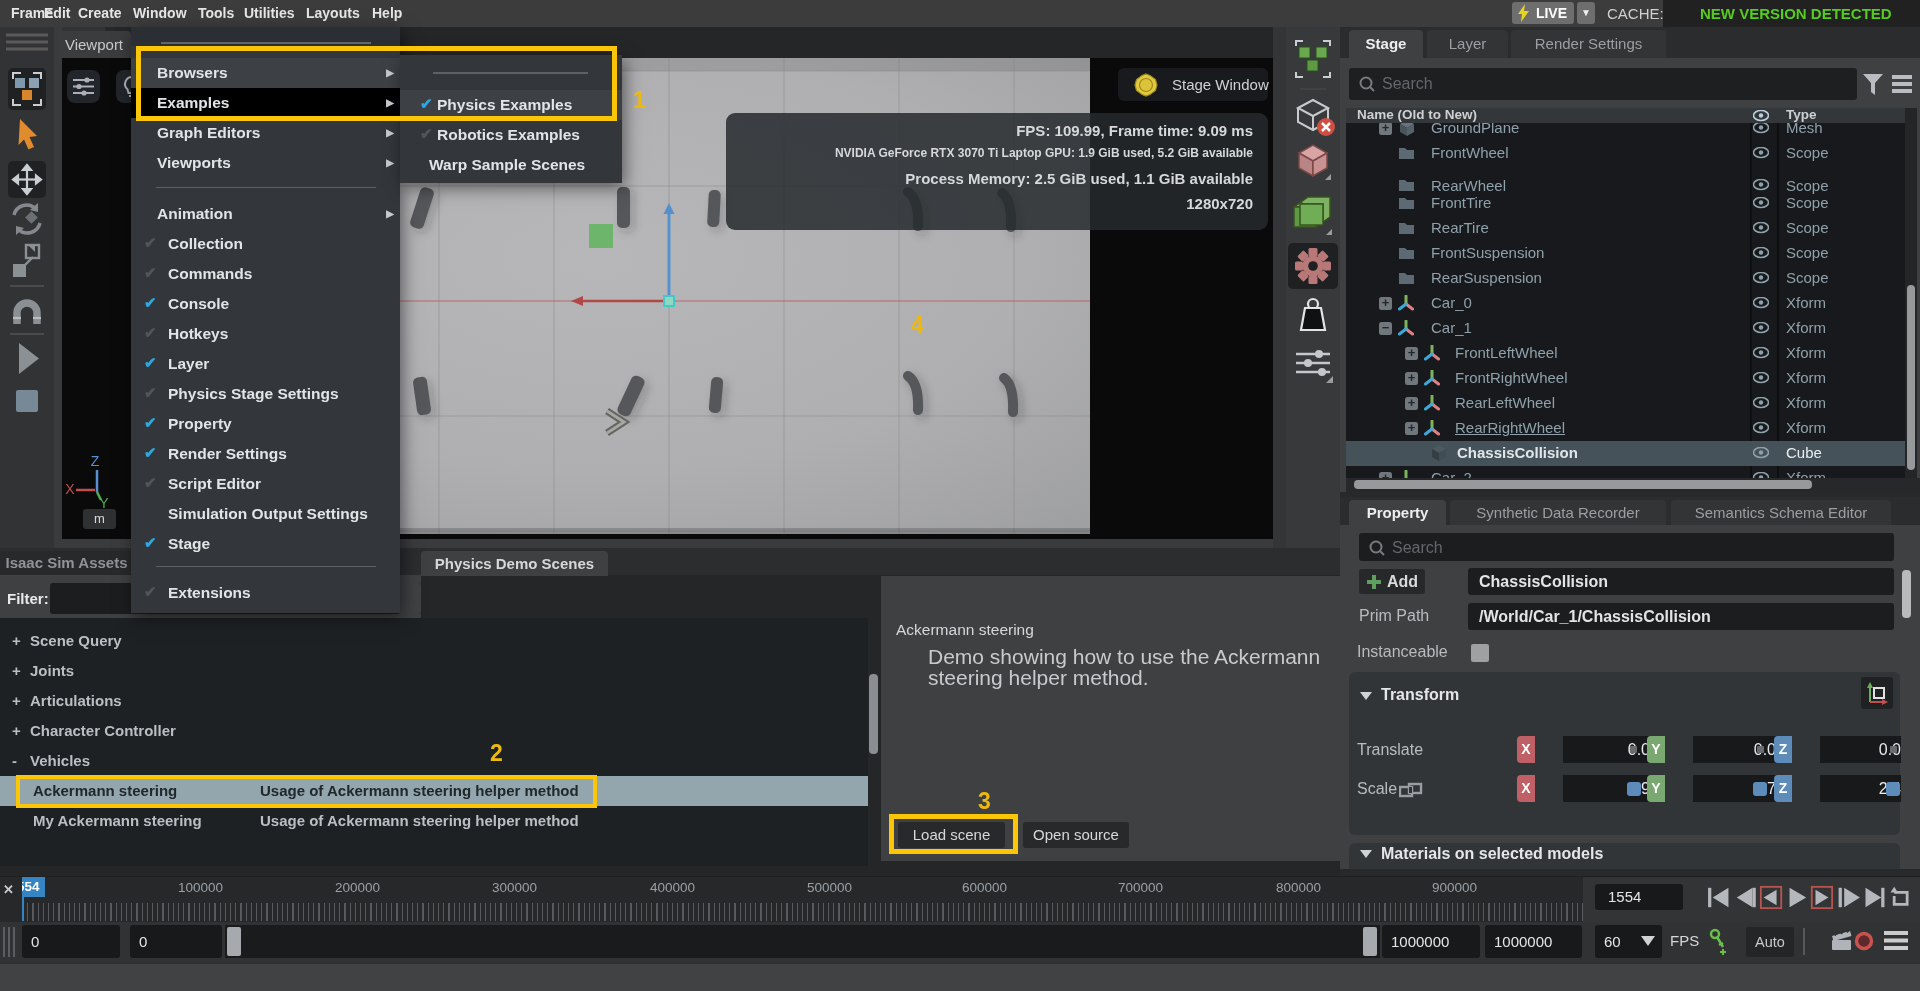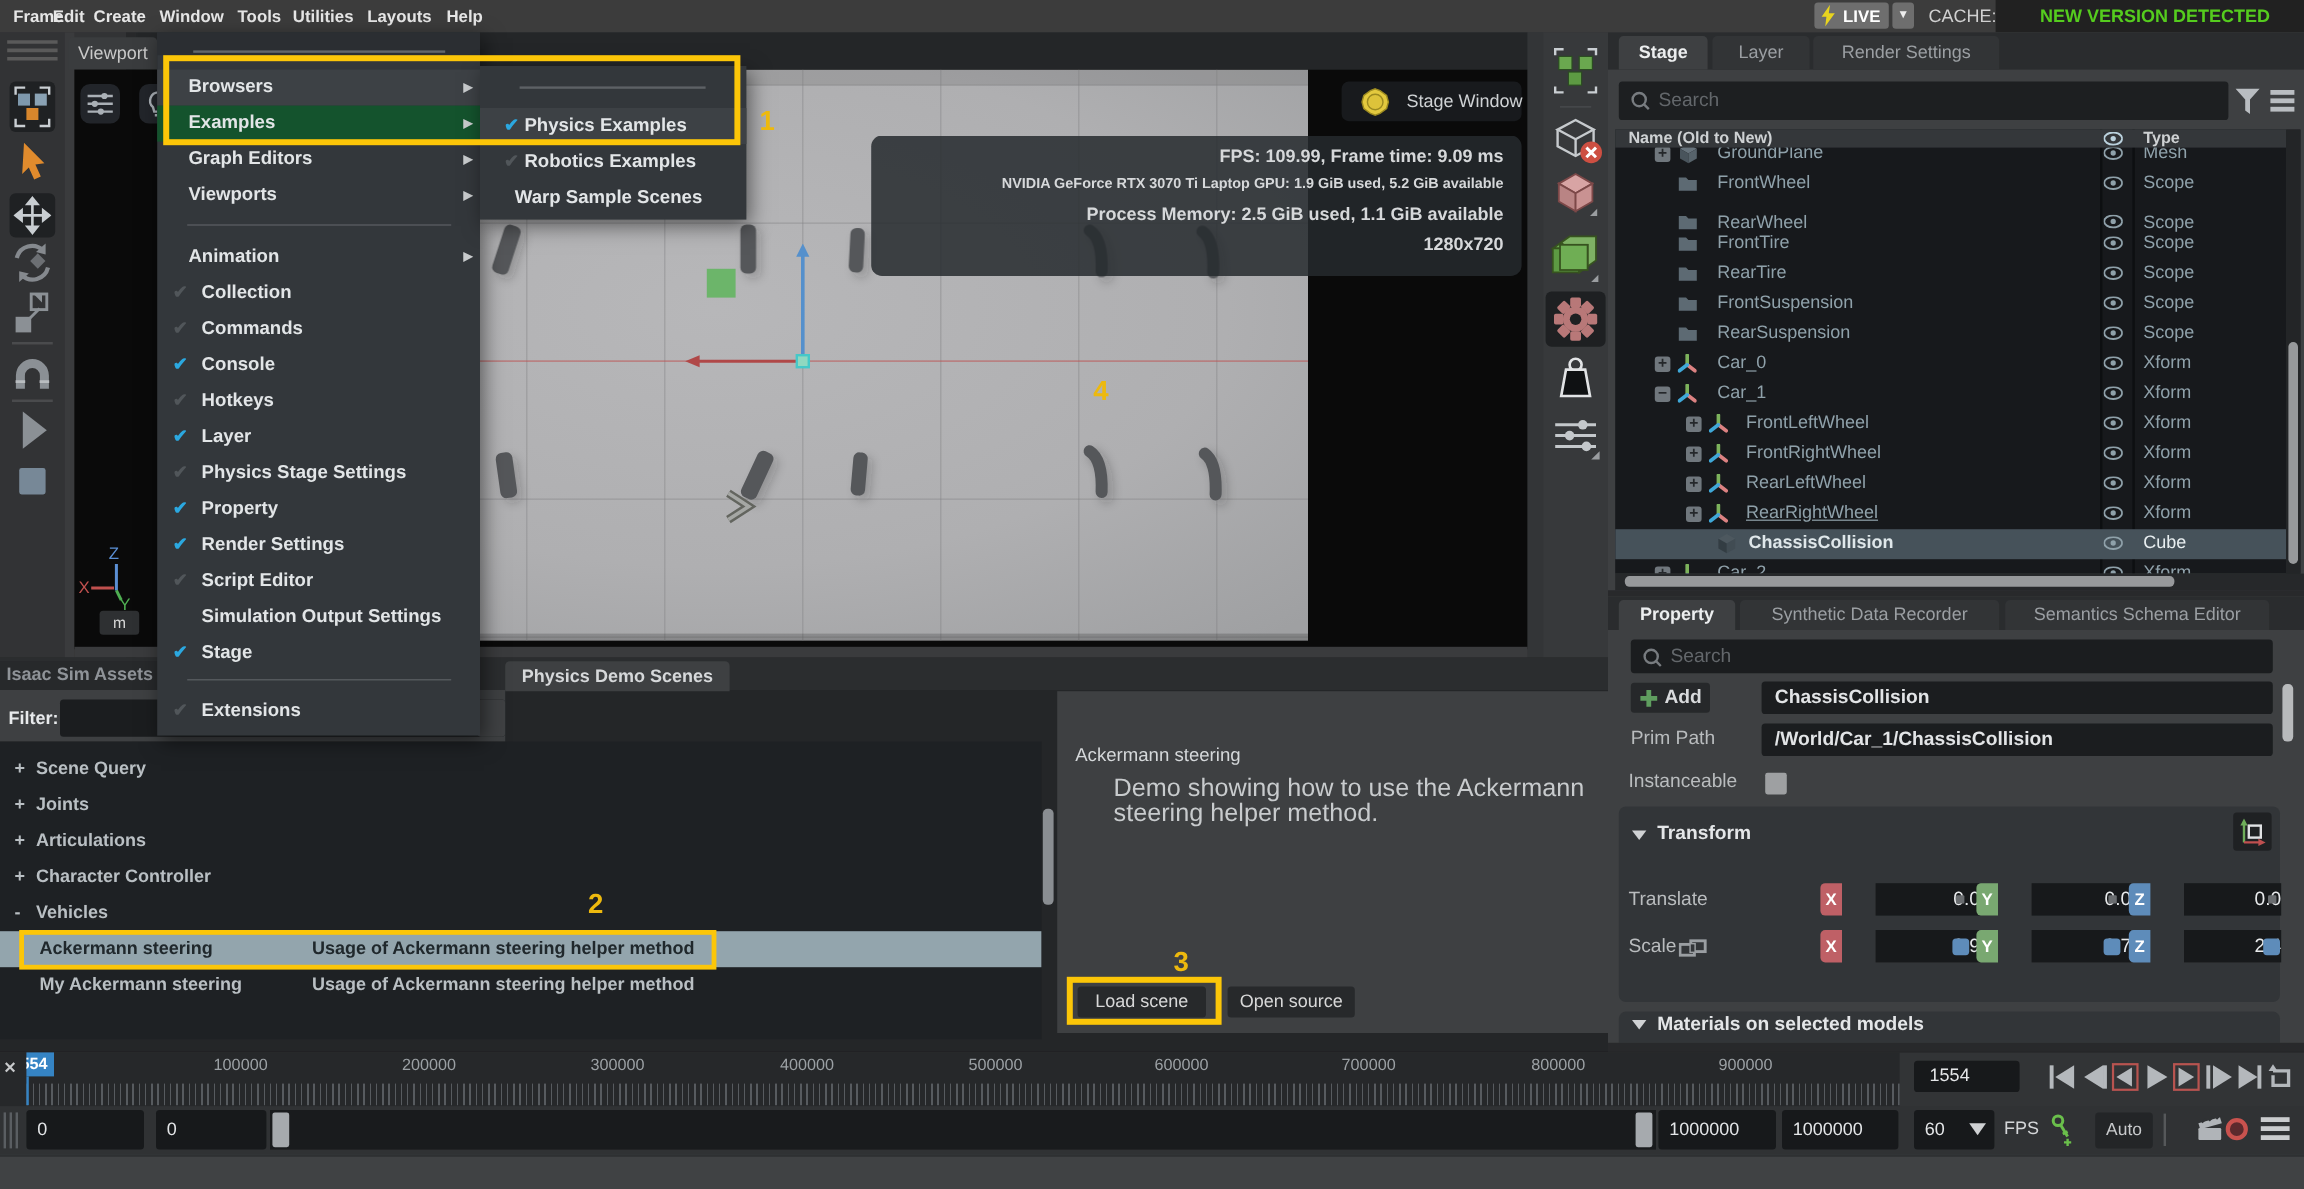--- a/index.html
+++ b/index.html
@@ -699,21 +699,21 @@
 .chk{position:absolute;left:13px;top:5px;font-size:15px;font-weight:bold;color:#2ba8e0;}
 .chkd{color:#51565a;}
 </style>
 <div class="abs" style="left:131px;top:27px;width:269px;height:586px;background:#33373b;box-shadow:3px 5px 16px rgba(0,0,0,0.5);">
  <div style="position:absolute;left:0;top:0;width:269px;height:19px;background:#2b2e32;"></div>
  <div style="position:absolute;left:30px;top:15px;width:210px;height:1.5px;background:#63676b;"></div>
  <div class="mrow" style="top:31px;background:#3d4145;">
           <div class="t">Browsers</div>
           <div class="ar">▶</div>
         </div>
- <div class="mrow" style="top:61px;background:#14532d;">
+ <div class="mrow" style="top:61px;background:#000000;">
           <div class="t">Examples</div>
           <div class="ar">▶</div>
         </div>
  <div class="mrow" style="top:91px;">
           <div class="t">Graph Editors</div>
           <div class="ar">▶</div>
         </div>
  <div class="mrow" style="top:121px;">
           <div class="t">Viewports</div>
           <div class="ar">▶</div>

